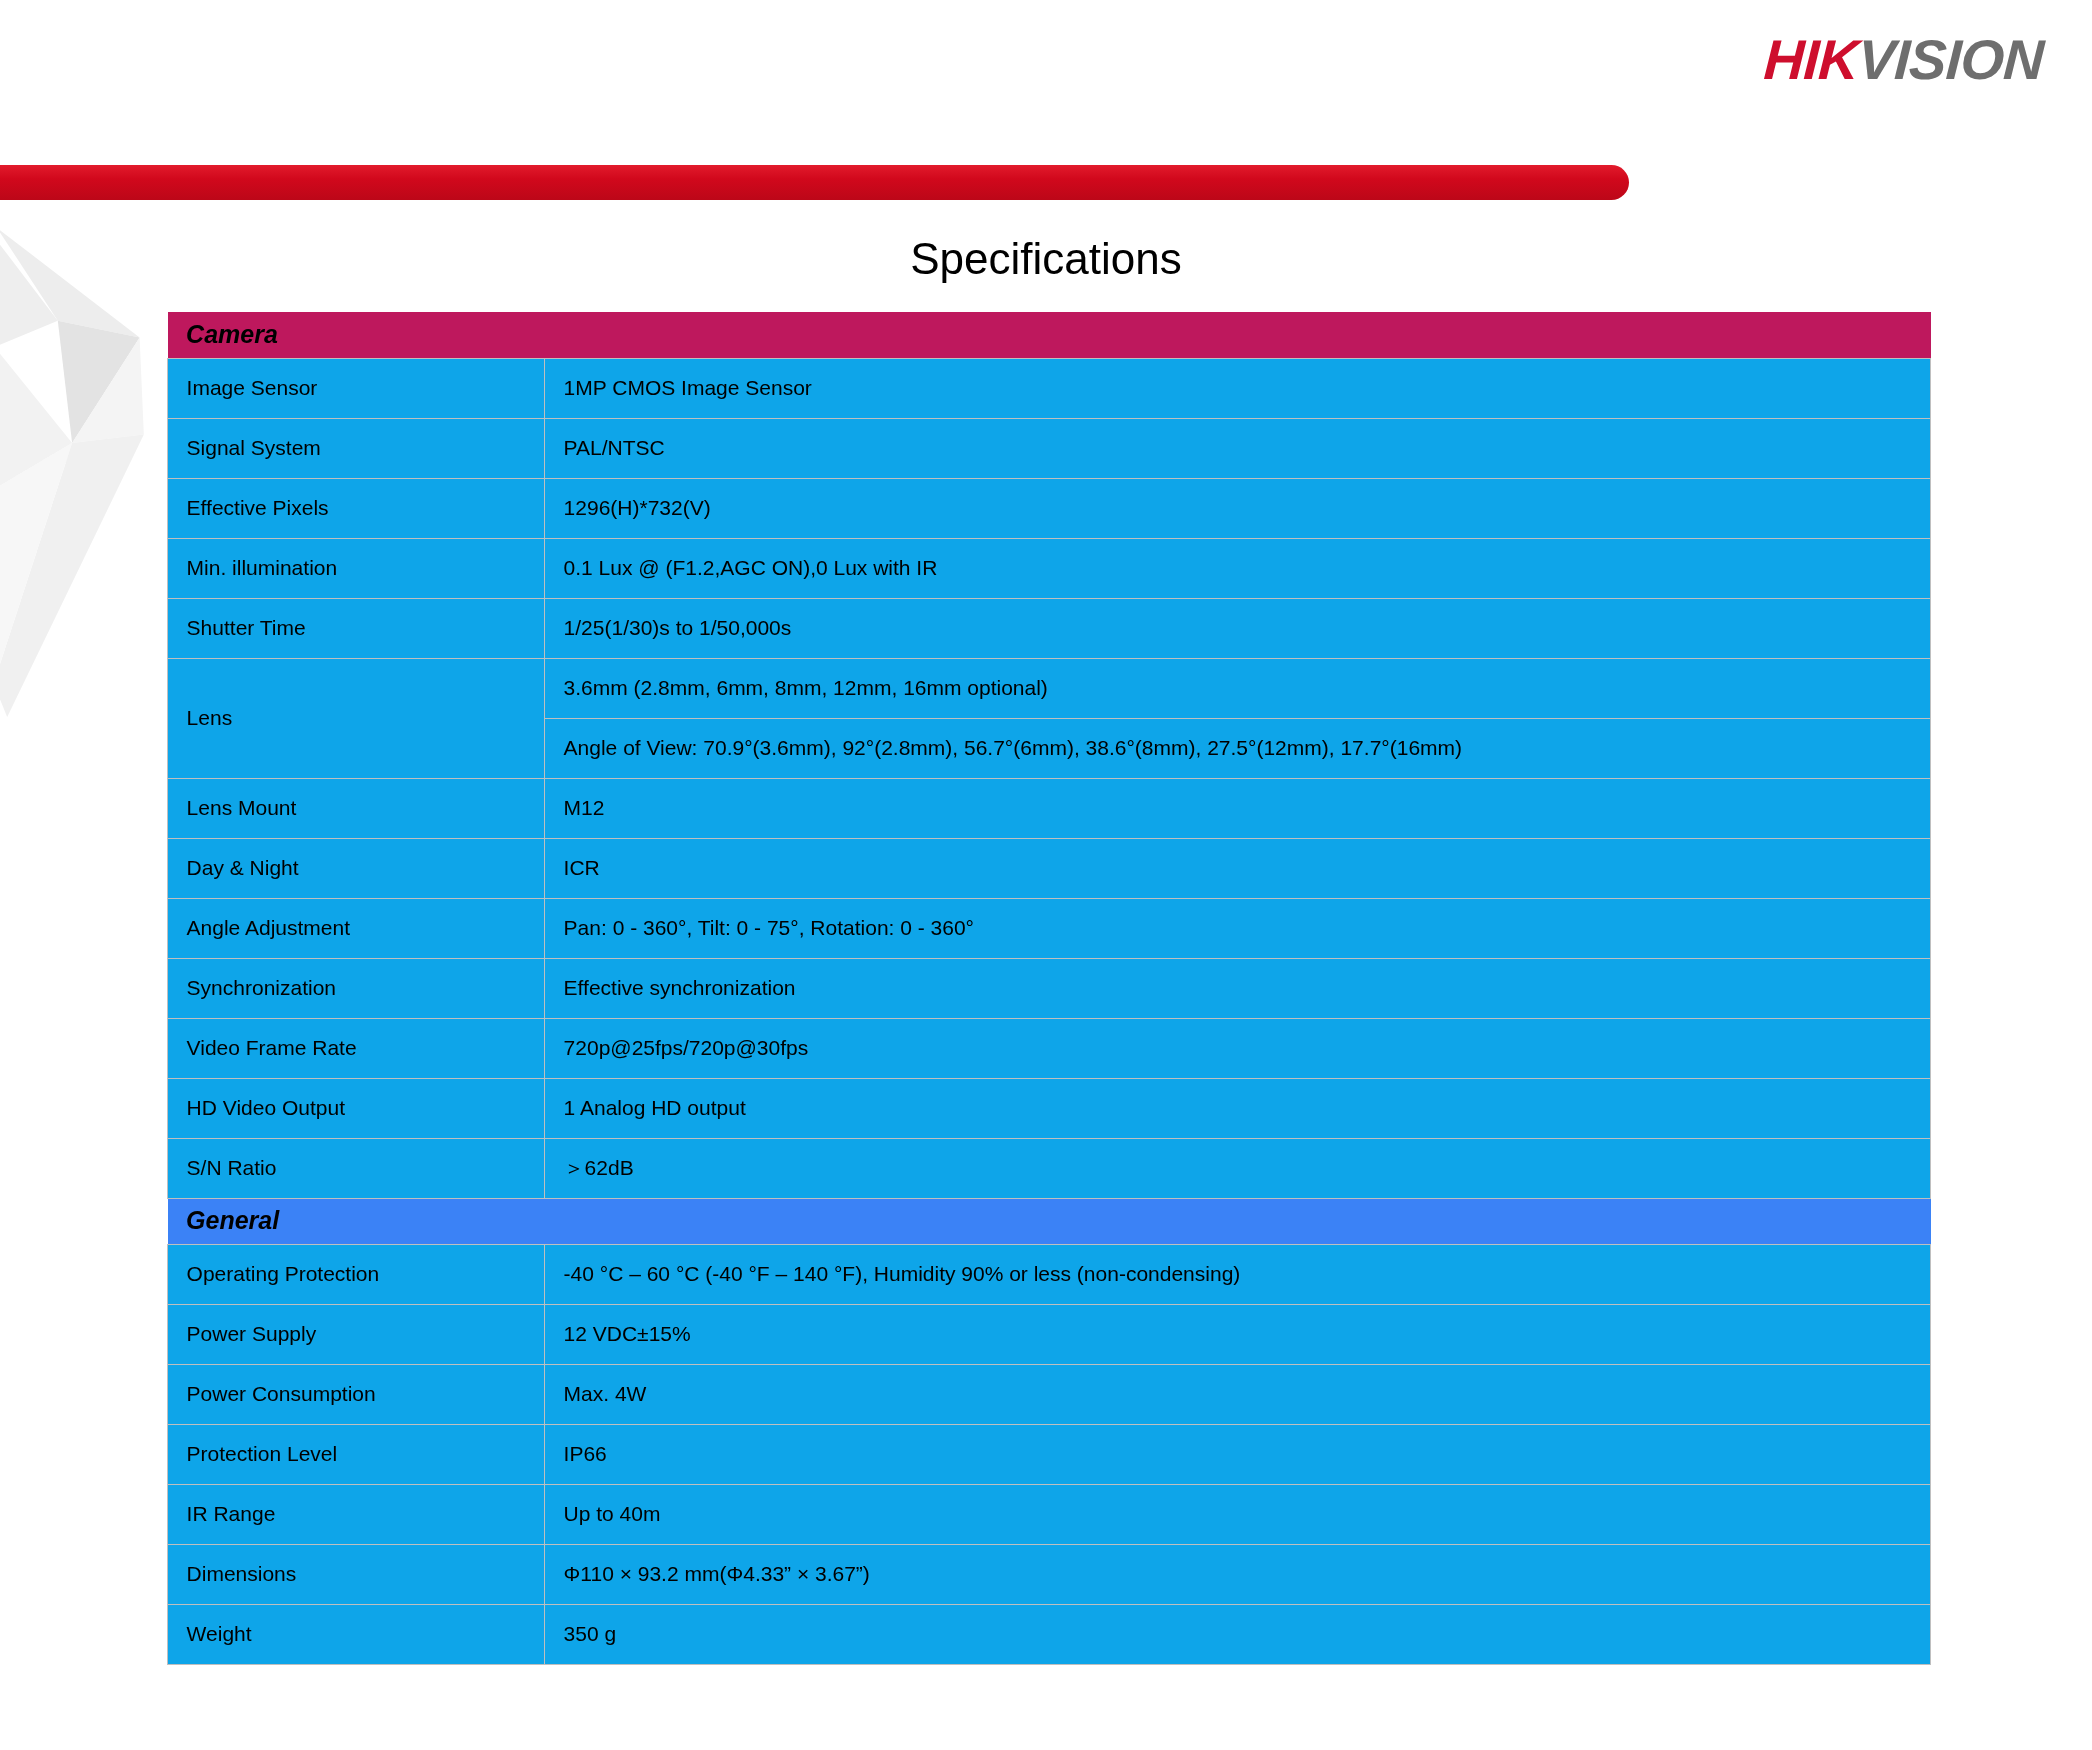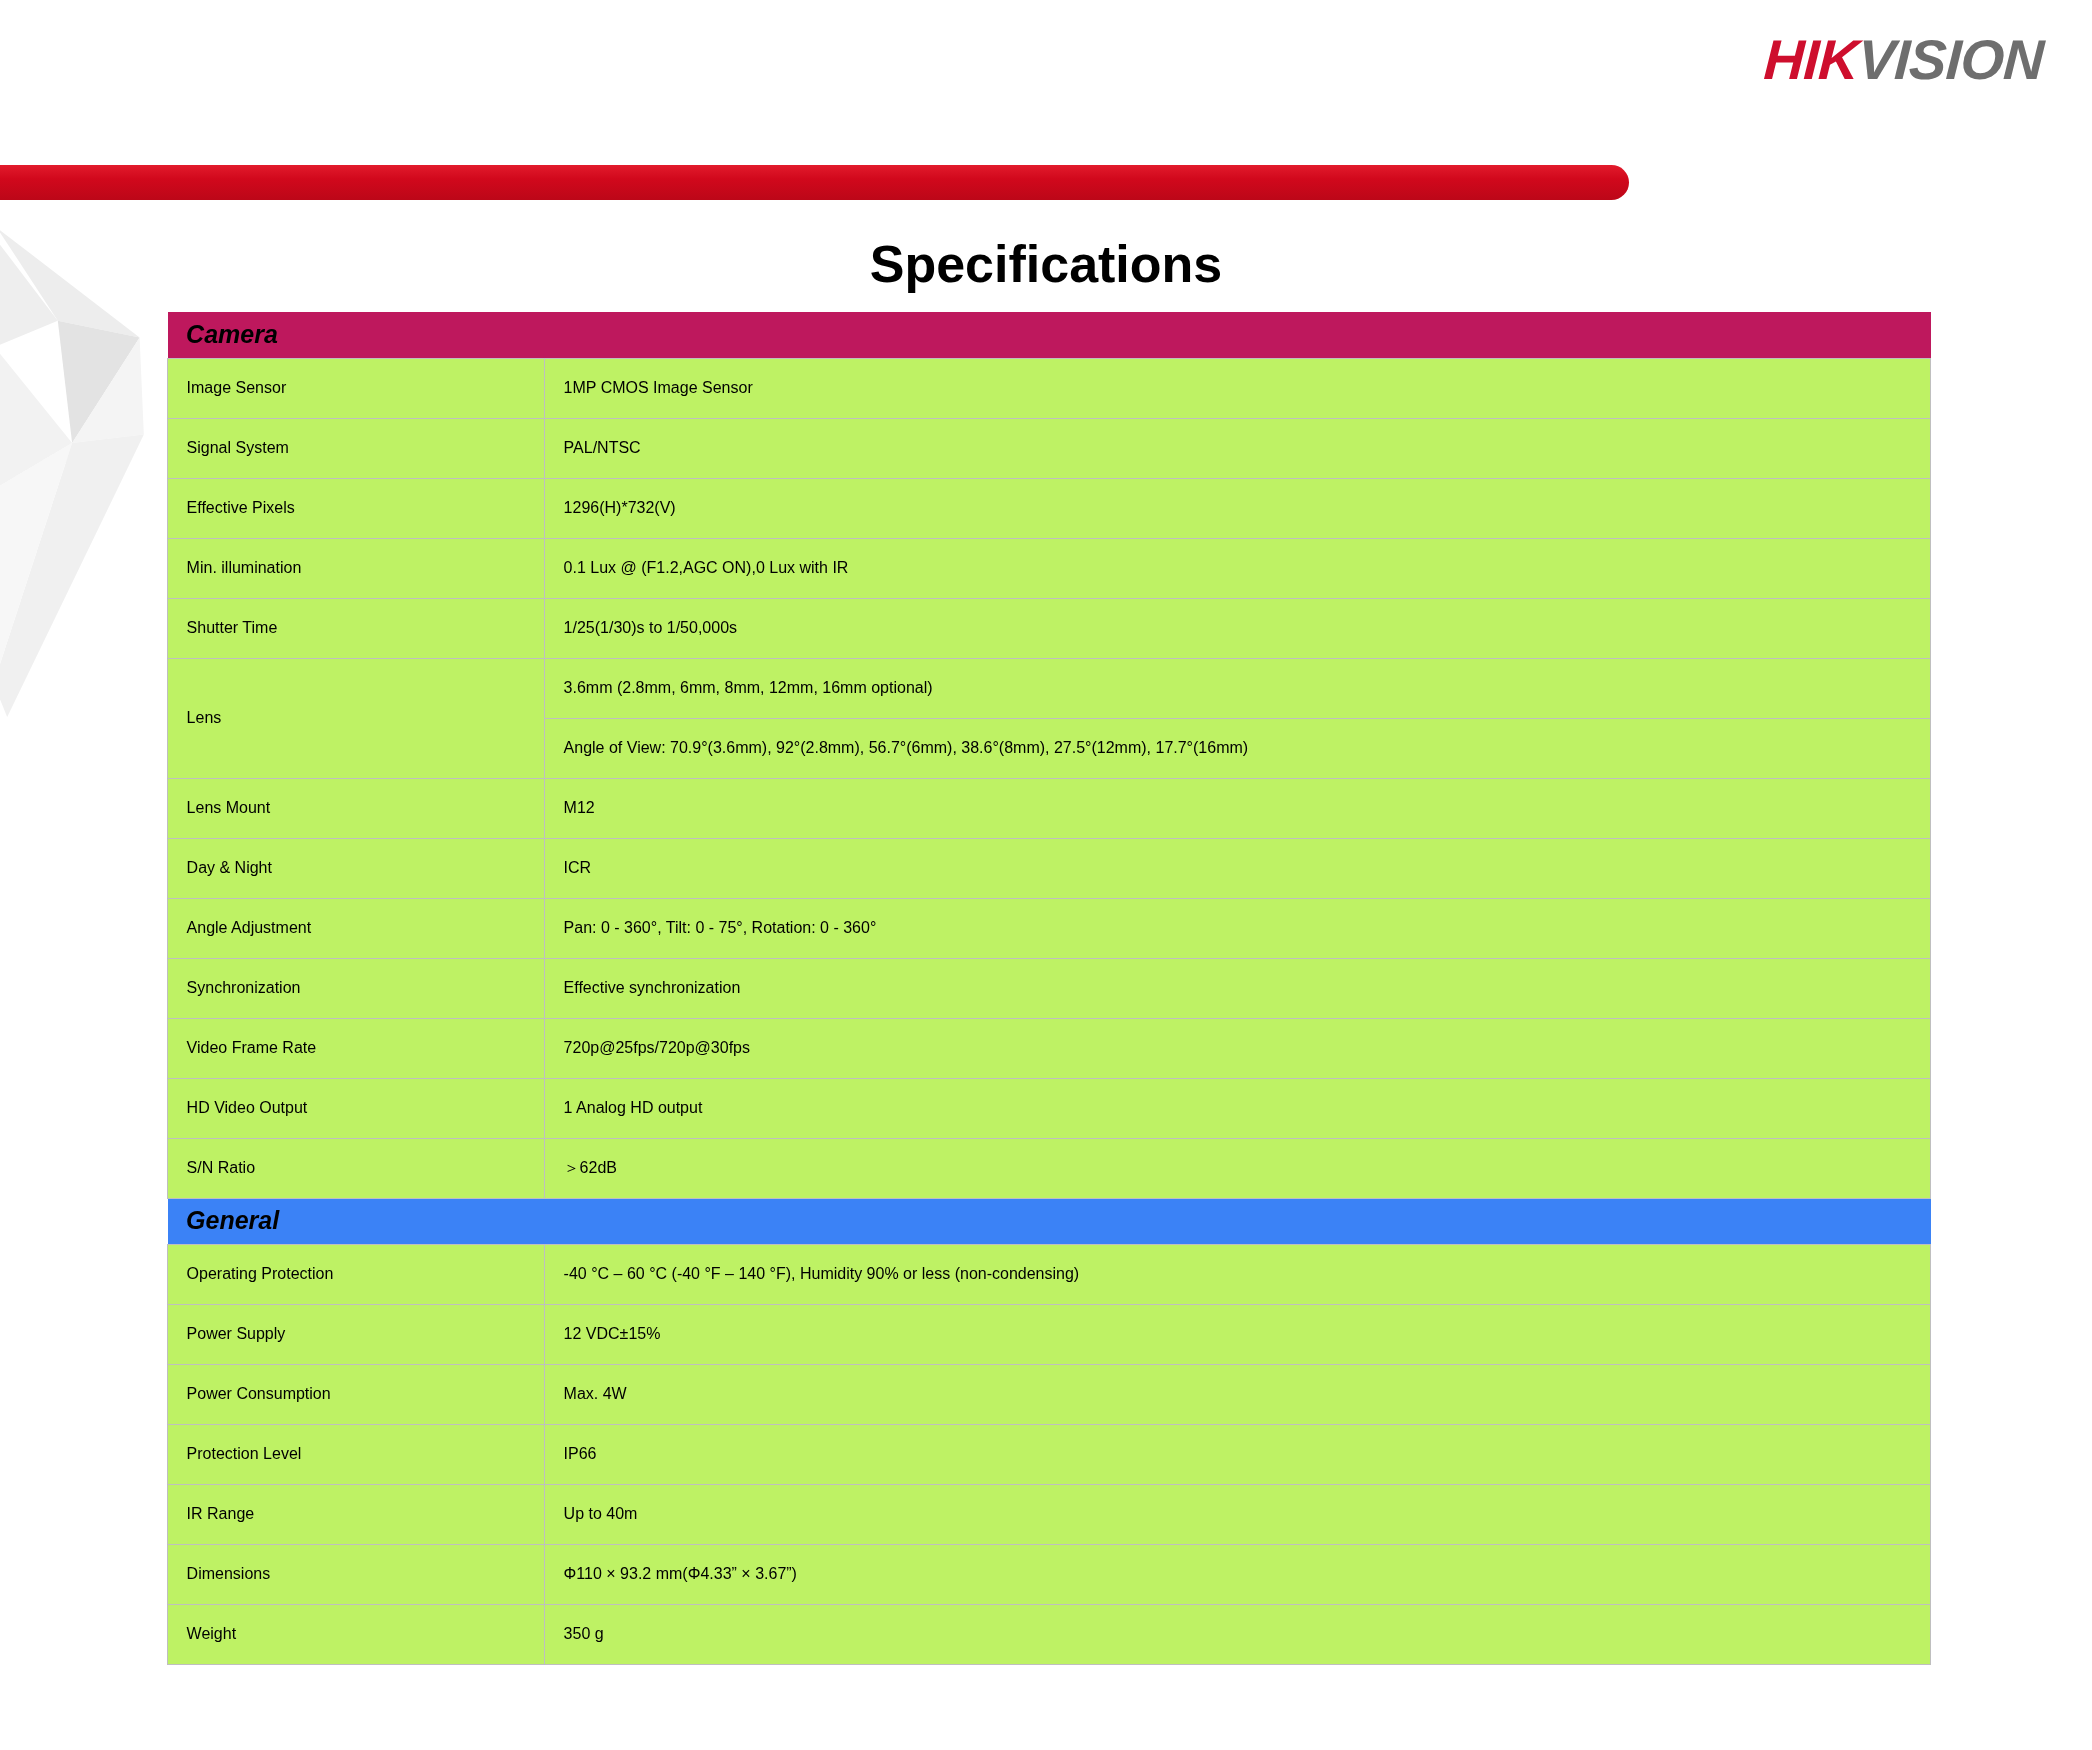--- a/index.html
+++ b/index.html
@@ -58,22 +58,22 @@
     z-index: 2;
   }
 
   
   #page-title {
     position: absolute;
     left: 0;
     top: 234px;
     width: 2092px;
     text-align: center;
-    font-size: 52px;
-    font-weight: bold;
+    font-size: 44px;
+    font-weight: normal;
     letter-spacing: 0px;
     z-index: 3;
   }
 
   
   #spec-table-wrap {
     position: absolute;
     left: 167px;
     top: 312px;
     width: 1763px;
@@ -83,25 +83,25 @@
     border-collapse: collapse;
     width: 1763px;
     table-layout: fixed;
   }
   table.spec col.c-label { width: 377px; }
   table.spec col.c-value { width: 1386px; }
 
   table.spec td {
     border: 0.8px solid #BFBFBF;
     padding: 0 18.6px;
-    font-size: 16px;
+    font-size: 21px;
     line-height: 1.25;
     vertical-align: middle;
     height: 60px;
-    background: #bef264;
+    background: #0ea5e9;
   }
   table.spec td.label { }
   table.spec td.value { }
 
   table.spec tr.section td {
     border: none;
     font-weight: bold;
     font-style: italic;
     font-size: 25px;
     height: 46px;

